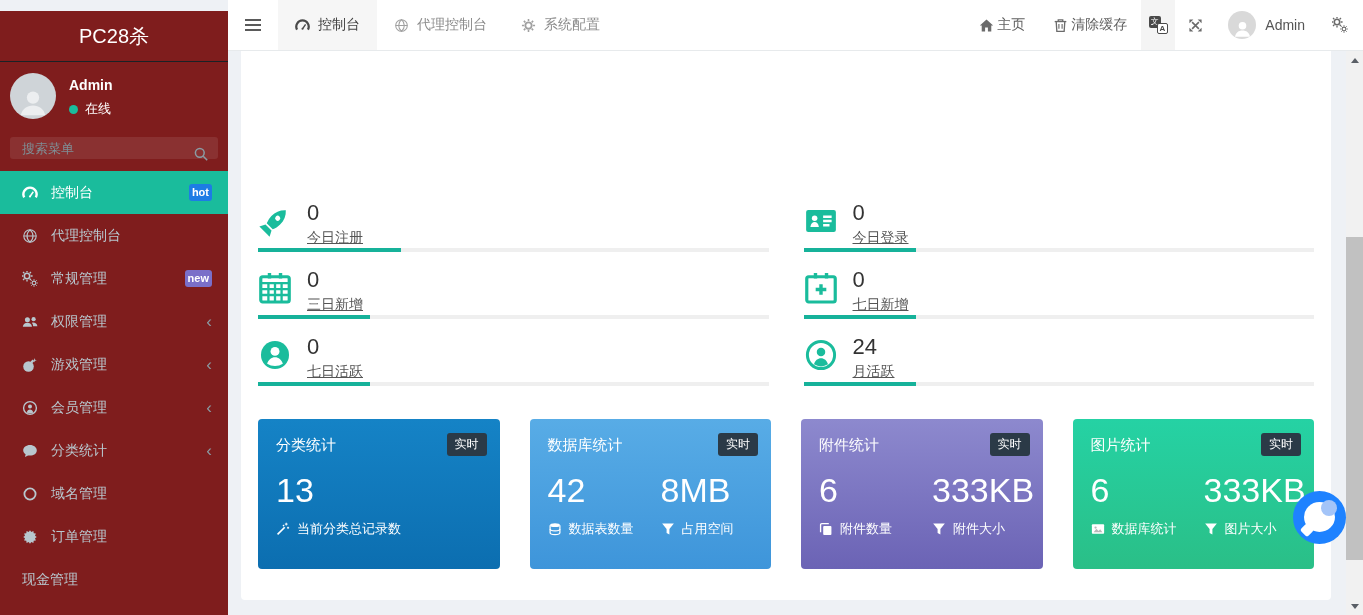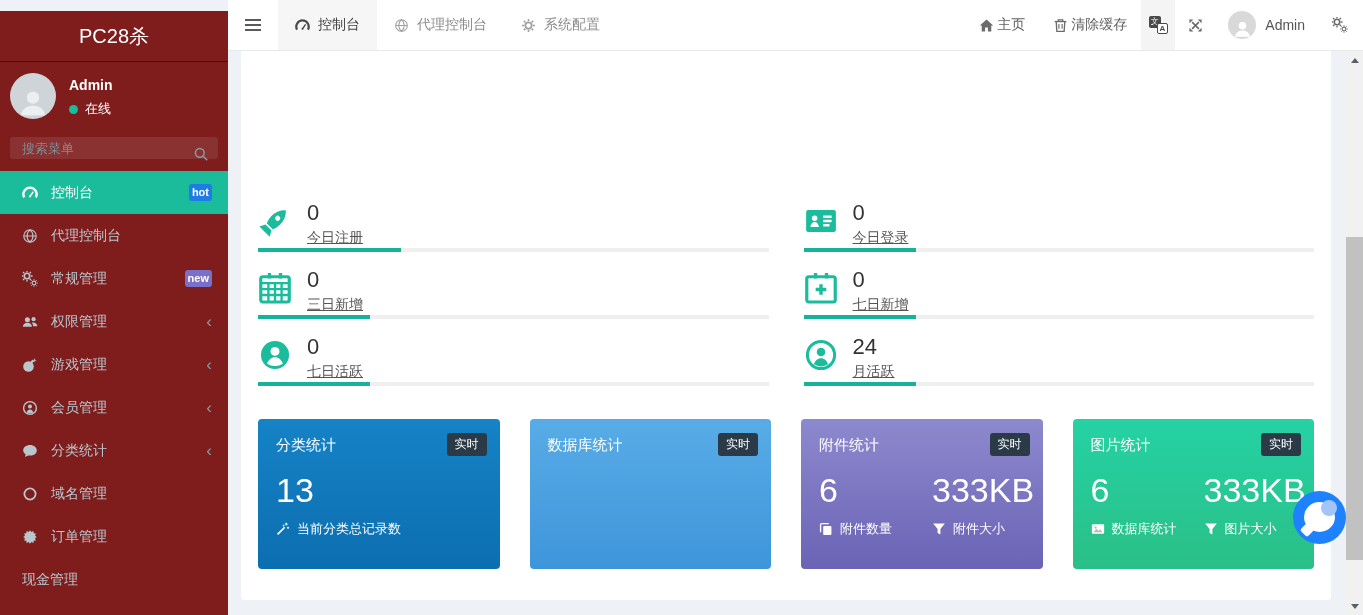--- a/index.html
+++ b/index.html
@@ -475,20 +475,46 @@
                   </svg>
                 </span>
       <span class="metric-text">当前分类总记录数</span>
     </div>
   </div>
           </div>
   </div>
         <div class="card" style="background: linear-gradient(rgb(88, 172, 230), rgb(62, 149, 218));">
     <div class="card-title">数据库统计</div>
     <div class="card-badge">实时</div>
+    <div class="card-metrics">
+            <div class="metric m-left">
+    <div class="metric-value">42</div>
+    <div class="metric-label">
+      <span class="metric-icon">
+                  <svg viewBox="0 0 16 16" fill="none" stroke="currentColor" stroke-width="1.4">
+                    <ellipse cx="8" cy="3.6" rx="5.6" ry="2.1" fill="currentColor" stroke="none"></ellipse>
+                    <path d="M2.4 3.6v8.8c0 1.2 2.5 2.1 5.6 2.1s5.6-.9 5.6-2.1V3.6"></path>
+                    <path d="M2.4 8c0 1.2 2.5 2.1 5.6 2.1S13.6 9.2 13.6 8"></path>
+                  </svg>
+                </span>
+      <span class="metric-text">数据表数量</span>
+    </div>
+  </div>
+            <div class="metric m-right">
+    <div class="metric-value">8MB</div>
+    <div class="metric-label">
+      <span class="metric-icon">
+                  <svg viewBox="0 0 16 16" fill="currentColor">
+                    <path d="M1.3 1.8h13.4L9.6 7.9v6.3L6.4 12.6V7.9z"></path>
+                  </svg>
+                </span>
+      <span class="metric-text">占用空间</span>
+    </div>
+  </div>
+          </div>
   </div>
         <div class="card" style="background: linear-gradient(rgb(141, 137, 206), rgb(107, 99, 181));">
     <div class="card-title">附件统计</div>
     <div class="card-badge">实时</div>
     <div class="card-metrics">
             <div class="metric m-left">
     <div class="metric-value">6</div>
     <div class="metric-label">
       <span class="metric-icon">
                   <svg viewBox="0 0 16 16">

